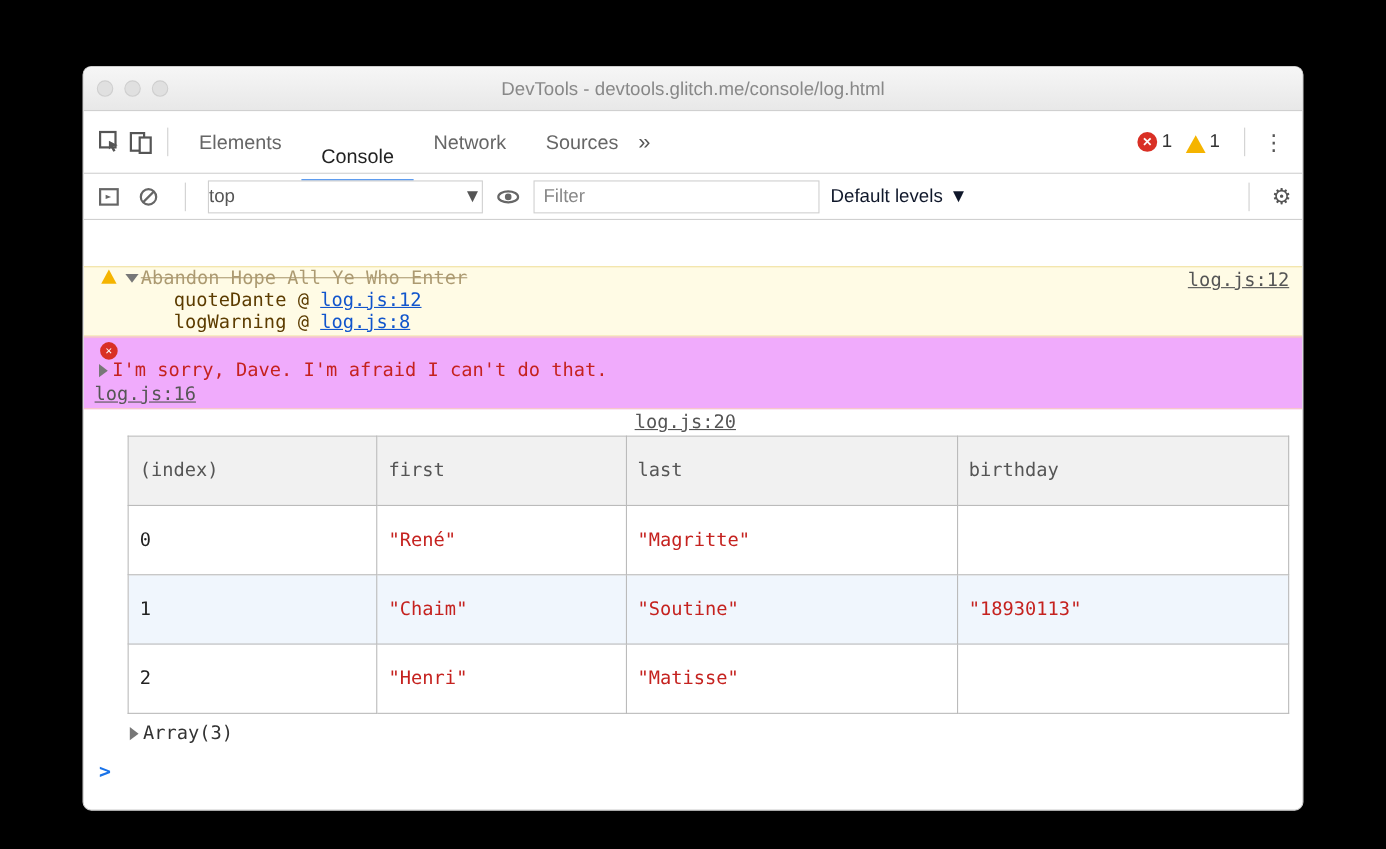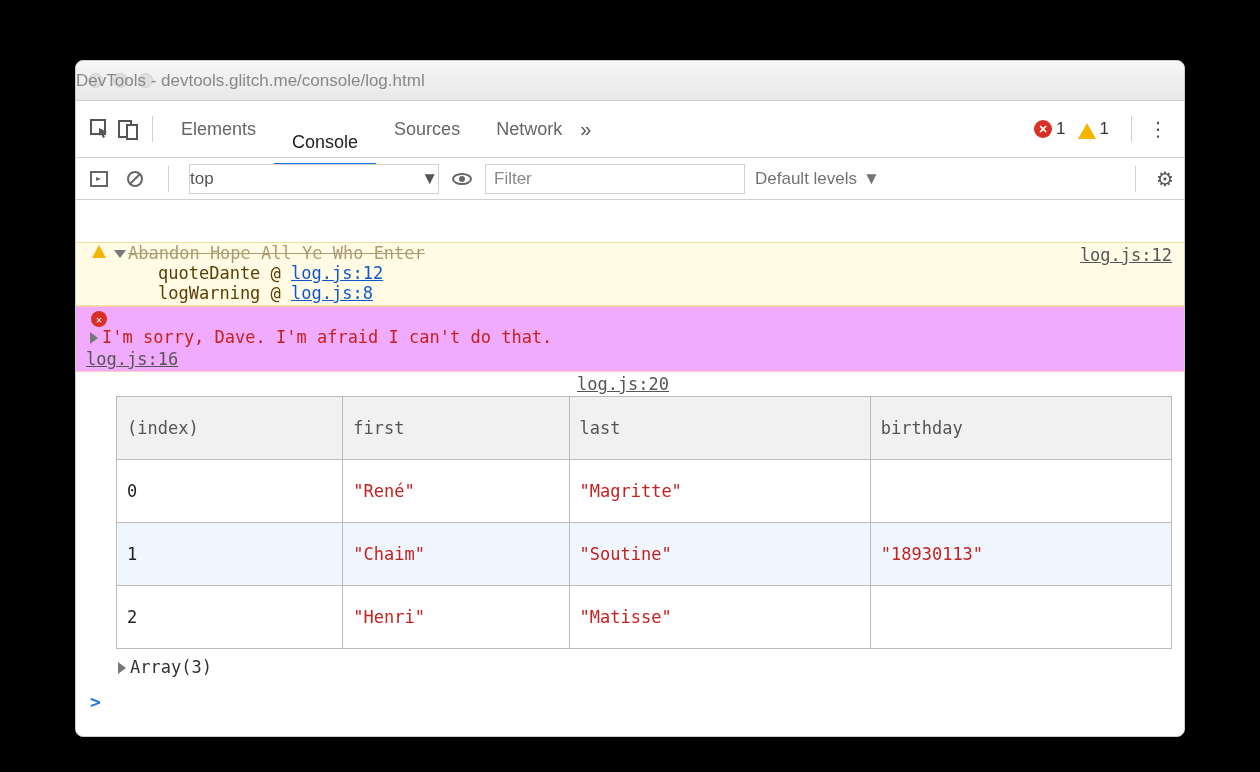--- a/index.html
+++ b/index.html
@@ -26,21 +26,21 @@
     background: linear-gradient(#f6f6f6, #e8e8e8);
     border-bottom: 1px solid #d0d0d0;
     display: flex;
     align-items: center;
     padding: 0 12px;
     position: relative;
   }
   .traffic { display: flex; gap: 10px; }
   .dot { width: 15px; height: 15px; border-radius: 50%; background: #e0e0e0; border: 1px solid #cfcfcf; }
   .titlebar .title {
-    position: absolute; left: 0; right: 0; text-align: left;
+    position: absolute; left: 0; right: 0; text-align: center;
     font-size: 17px; color: #888; pointer-events: none;
   }
   .tabbar {
     height: 57px;
     border-bottom: 1px solid #d0d0d0;
     display: flex;
     align-items: center;
     padding: 0 10px;
     gap: 0;
   }
@@ -60,21 +60,21 @@
     height: 42px;
     border-bottom: 1px solid #d0d0d0;
     display: flex; align-items: center;
     padding: 0 10px;
     gap: 10px;
   }
   .fb-icon { width:26px; height:26px; display:flex; align-items:center; justify-content:center; color:#666; }
   .ctx-select { border:1px solid #d0d0d0; background:#fff; height:30px; width:250px; display:flex; align-items:center; padding:0 0; font-size:17px; color:#555; justify-content:space-between; }
   .filter-input { border:1px solid #d0d0d0; height:30px; width:260px; padding:0 8px; font-size:17px; color:#333; }
   .filter-input::placeholder { color:#888; }
-  .levels { font-size:17px; color:#737373; display:flex; align-items:center; gap:6px; }
+  .levels { font-size:17px; color:#0f172a; display:flex; align-items:center; gap:6px; }
   .gear { font-size:20px; color:#555; }
 
   .console-body { font-family: Menlo, Consolas, monospace; font-size: 17px; }
   .row { display:flex; align-items:flex-start; padding: 2px 12px 2px 10px; border-bottom:1px solid rgba(0,0,0,0); }
   .row .gutter { width:26px; flex-shrink:0; display:flex; align-items:center; justify-content:center; padding-top:2px; }
   .row .msg { flex:1; padding-left:4px; }
   .row .src { color:#555; text-decoration:underline; font-family:Menlo,Consolas,monospace; padding-top:2px; cursor:pointer; }
   .warning-row { background:#fffbe5; color:#5c3c00; border-top:1px solid #f0e0a0; border-bottom:1px solid #f0e0a0;margin-top:42px; }
   .error-row { background:#f0abfc; color:#c5221f; border-top:1px solid #f8c9c5; border-bottom:1px solid #f8c9c5;flex-direction:column; }
   .caret { display:inline-block; width:0; height:0; border-top:6px solid transparent; border-bottom:6px solid transparent; border-left:8px solid #777; margin-right:4px; vertical-align:-1px; }
@@ -124,22 +124,22 @@
     </span>
     <span class="tool-icon">
       <svg width="22" height="22" viewBox="0 0 22 22">
           <rect x="2" y="3" width="12" height="16" fill="none" stroke="#555" stroke-width="2"></rect>
           <rect x="10" y="7" width="10" height="14" fill="#fff" stroke="#555" stroke-width="2"></rect>
         </svg>
     </span>
     <div class="vsep"></div>
     <div class="tab">Elements</div>
     <div class="tab active">Console</div>
+    <div class="tab">Network</div>
     <div class="tab">Sources</div>
-    <div class="tab">Network</div>
     <span class="chev">»</span>
     <div class="spacer"></div>
     <span class="err-badge"></span>
     <span class="count">1</span>
     <span class="warn-badge"></span>
     <span class="count">1</span>
     <div class="vsep"></div>
     <span class="more-dots">⋮</span>
   </div>
 

